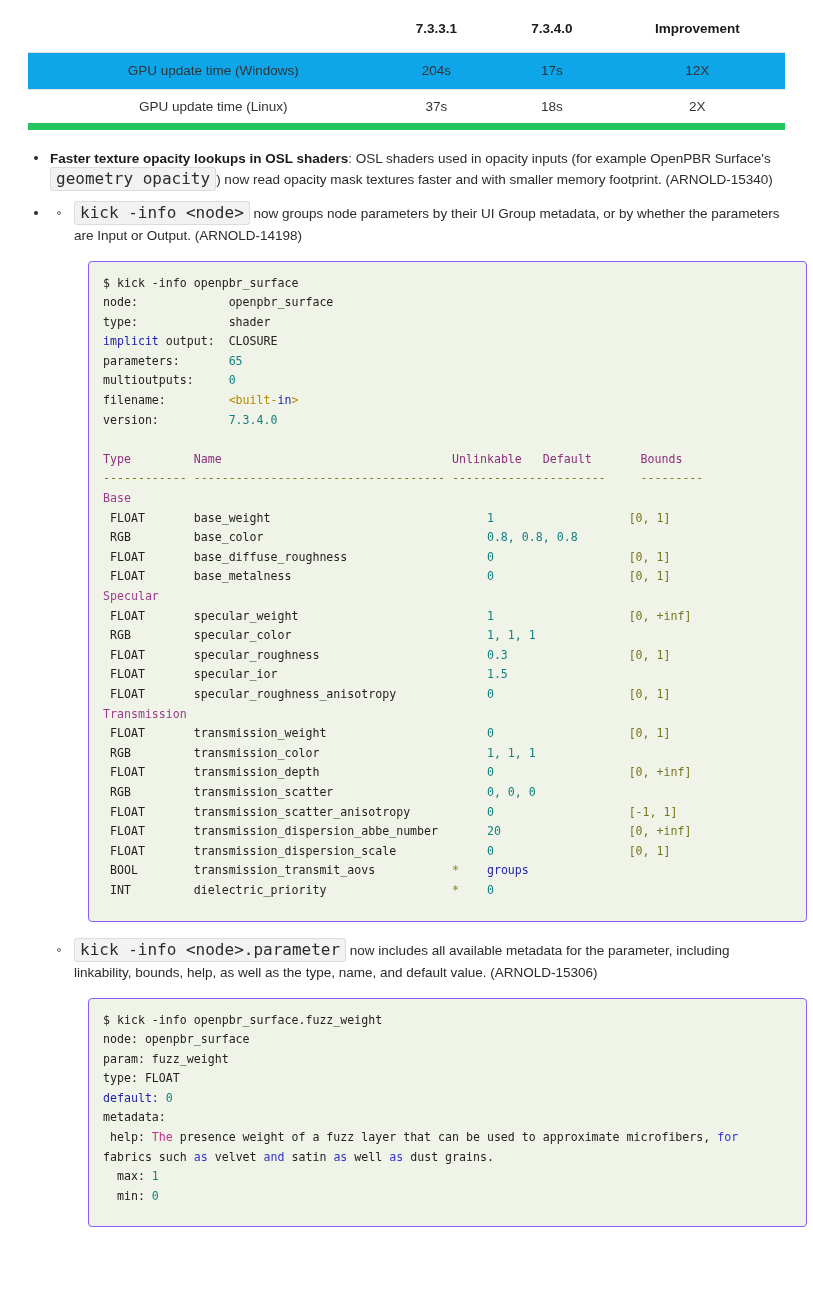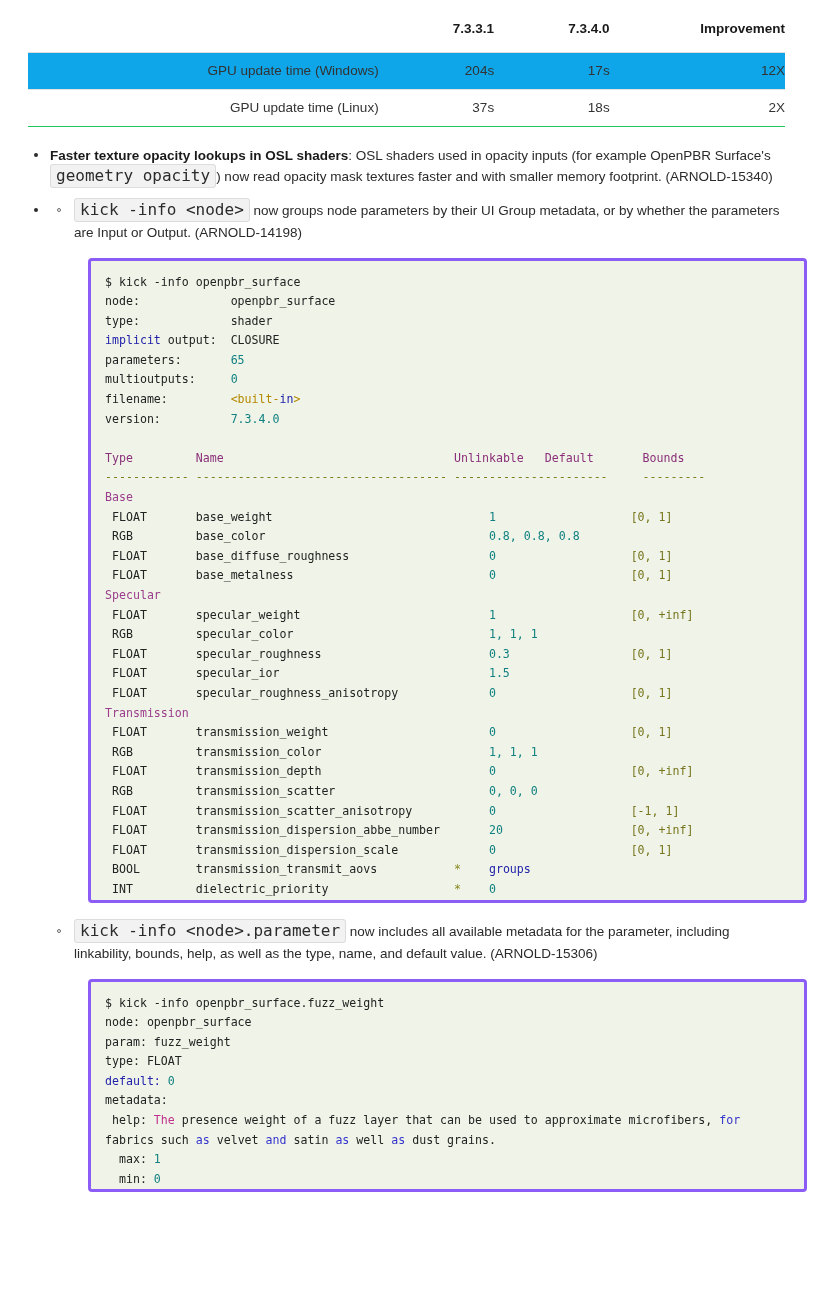--- a/index.html
+++ b/index.html
@@ -13,39 +13,39 @@
     font-size: 13.5px;
     color: #2b2b2b;
     -webkit-font-smoothing: antialiased;
   }
   .page { width: 813px; min-height: 1293px; position: relative; padding: 0; }
 
   
   .perf-table-wrap { padding: 14px 28px 0 28px; }
   table.perf { width: 757px; border-collapse: collapse; table-layout: fixed; }
   table.perf th, table.perf td {
-    text-align: right;
+    text-align: center;
     font-size: 13.5px;
     padding: 0;
     vertical-align: middle;
   }
   table.perf th {
     font-weight: bold;
     color: #1a1a1a;
     height: 38px;
     padding-bottom: 8px;
   }
   table.perf thead tr { border-bottom: 1px solid #dddddd; }
   table.perf tbody td {
     height: 37px;
     color: #333333;
     font-weight: normal;
   }
   table.perf tbody tr.shaded { background: #0ea5e9; border-bottom: 1px solid #e2e2e2; }
-  table.perf tbody tr.plain { background: #ffffff; border-bottom: 1px solid #22c55e; }
+  table.perf tbody tr.plain { background: #ffffff; border-bottom: 7px solid #22c55e; }
   .col-label { width: 340px; padding-left: 20px !important; }
   .col-a { width: 112px; }
   .col-b { width: 112px; }
   .col-c { width: 170px; }
 
   
   .content { padding: 0 28px 0 28px; }
   ul.lvl1 { list-style: none; margin: 18px 0 0 0; padding: 0; }
   ul.lvl1 > li {
     position: relative;
@@ -86,24 +86,24 @@
     white-space: nowrap;
     line-height: 1;
   }
 
   
   pre.codeblock {
     font-family: "DejaVu Sans Mono", monospace;
     font-size: 11.6px;
     line-height: 19.6px;
     background: #f0f4e8;
-    border: 3px solid #8b5cf6;
+    border: 1px solid #8b5cf6;
     border-radius: 4px;
     margin: 14px 0 0 0;
-    padding: 12px 14px 0 14px;
+    padding: 12px 14px 20px 14px;
     color: #222222;
     white-space: pre;
     overflow: hidden;
   }
   .cb1-wrap { margin-left: 38px; width: 719px; }
   .cb2-wrap { margin-left: 38px; width: 719px; }
 
   
   .tok-num   { color: #108080; }
   .tok-grp   { color: #9b3c8c; }

